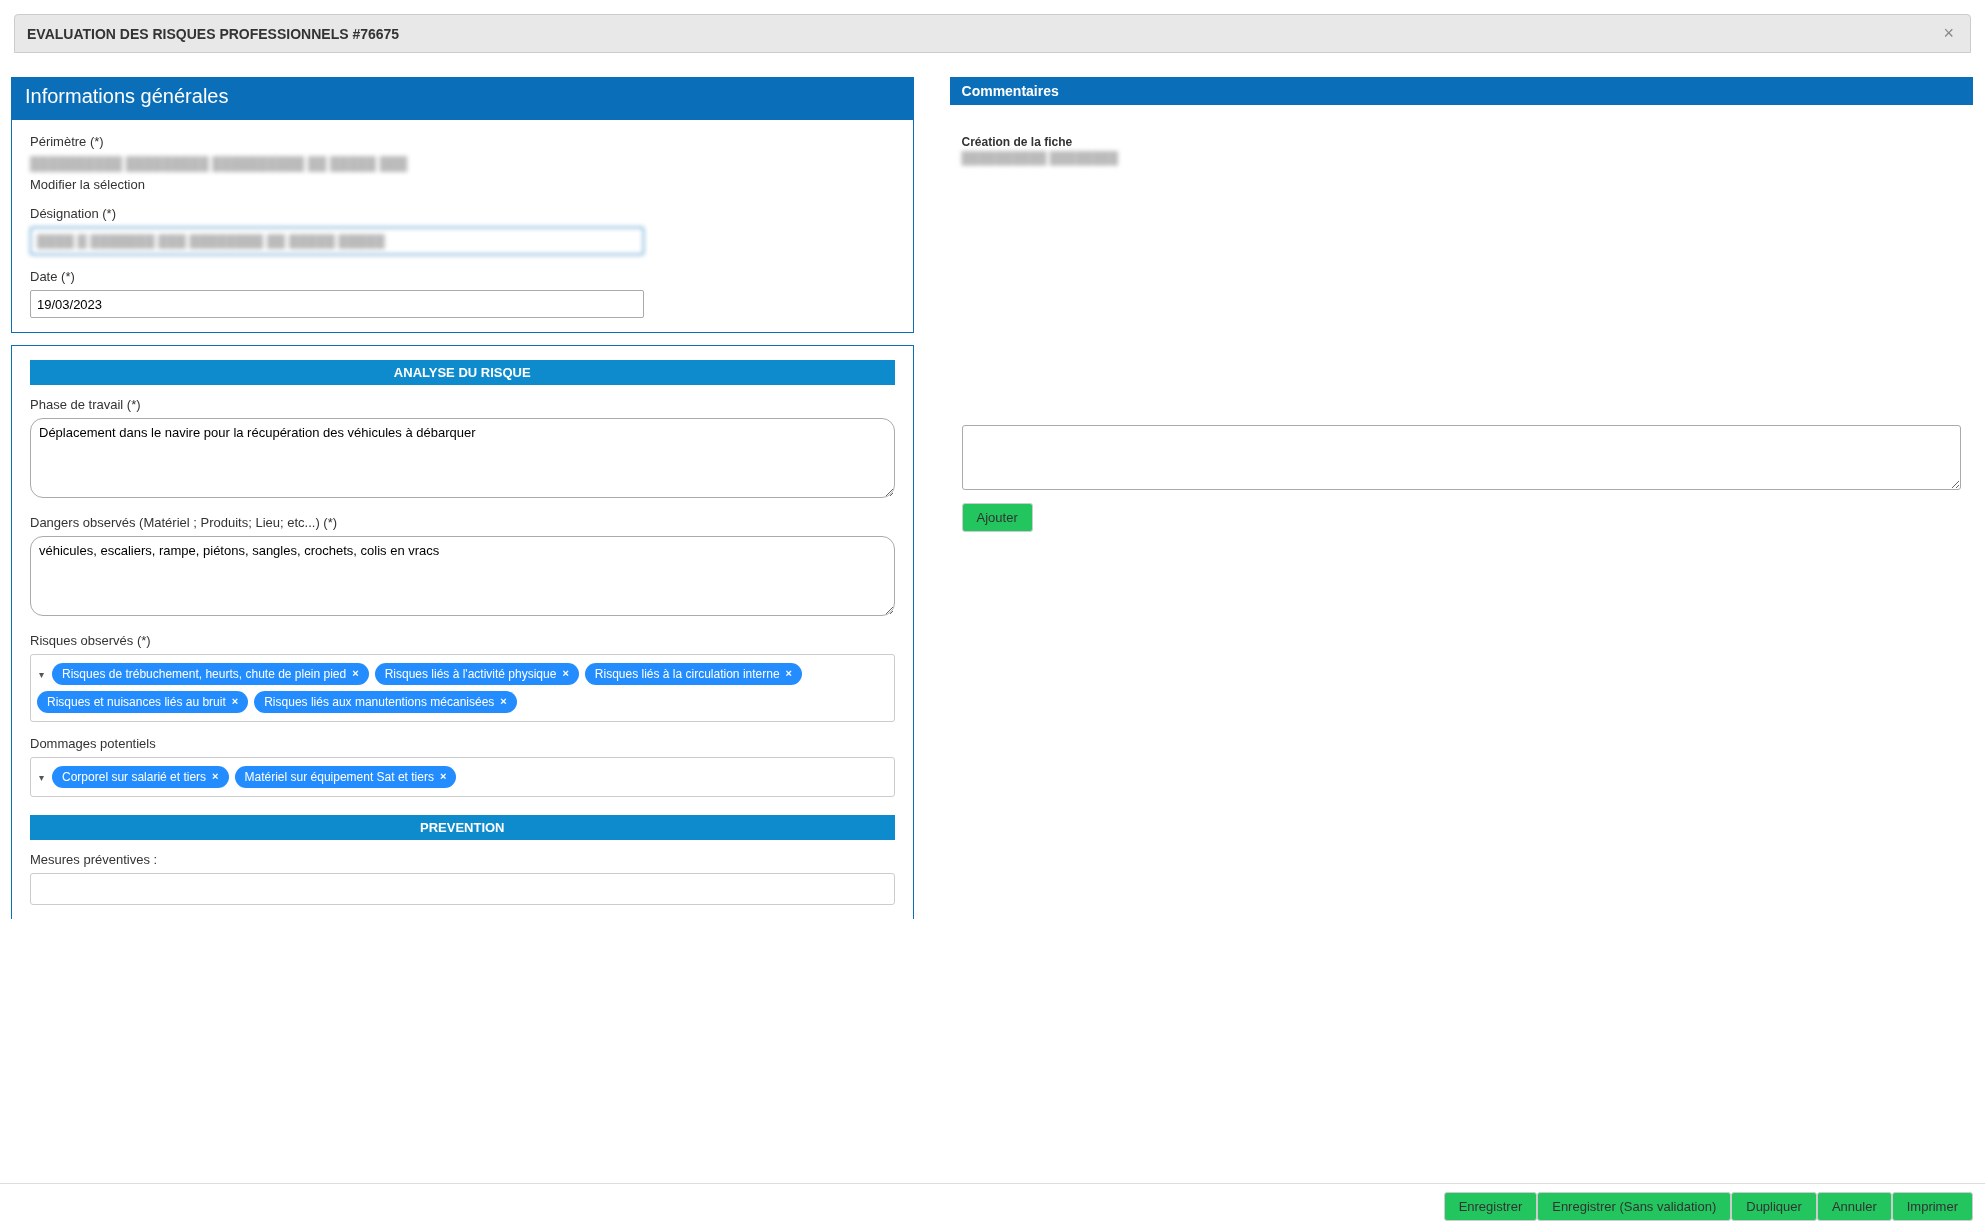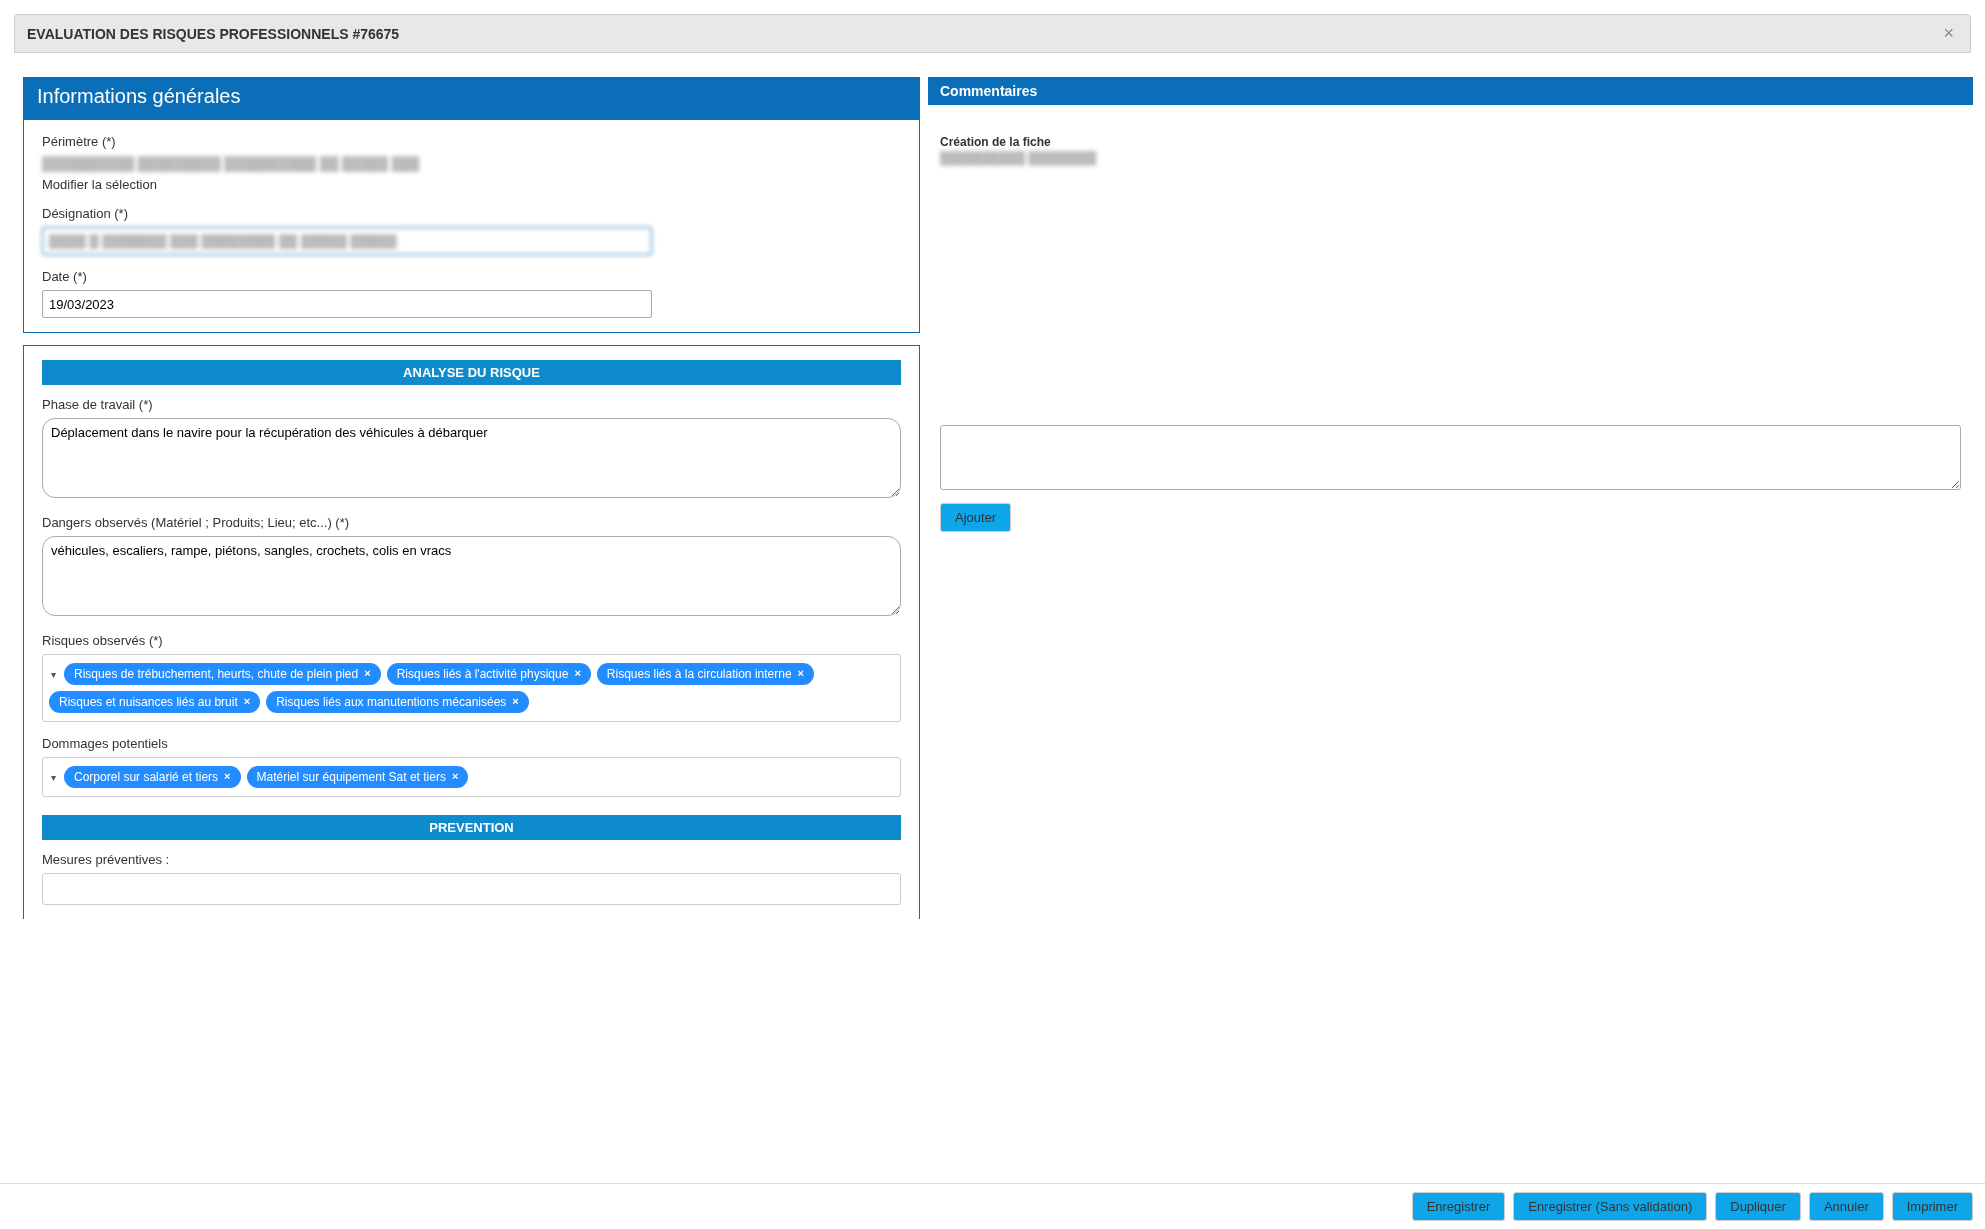--- a/index.html
+++ b/index.html
@@ -29,22 +29,22 @@
     color: #333;
   }
   .close-btn {
     font-size: 18px;
     color: #888;
     cursor: pointer;
     padding: 0 4px;
   }
   .content-area {
     display: flex;
-    gap: 8px;
-    padding: 10px 12px 0 23px;
+    gap: 36px;
+    padding: 10px 12px 0 11px;
   }
   .left-pane {
     width: 46%;
     display: flex;
     flex-direction: column;
     gap: 12px;
   }
   .right-pane {
     flex: 1;
     display: flex;
@@ -183,41 +183,40 @@
   .comment-textarea {
     width: 100%;
     height: 65px;
     border: 1px solid #aaa;
     border-radius: 3px;
     margin-top: 260px;
     resize: both;
   }
   .btn {
     display: inline-block;
-    background: #0ea5e9;
+    background: #22c55e;
     border: 1px solid #ccc;
     border-radius: 3px;
     padding: 6px 14px;
     font-size: 13px;
     cursor: pointer;
     color: #333;
   }
   .add-btn-row { margin-top: 10px; }
 
   .footer {
     position: fixed;
     bottom: 0;
     left: 0;
     right: 0;
     background: #fff;
     border-top: 1px solid #ddd;
     padding: 8px 12px;
     display: flex;
     justify-content: flex-end;
-    gap: 8px;
   }
 
   .scroll-wrap {
     height: 1040px;
     overflow: hidden;
   }
 </style>
 </head>
 <body>
 

